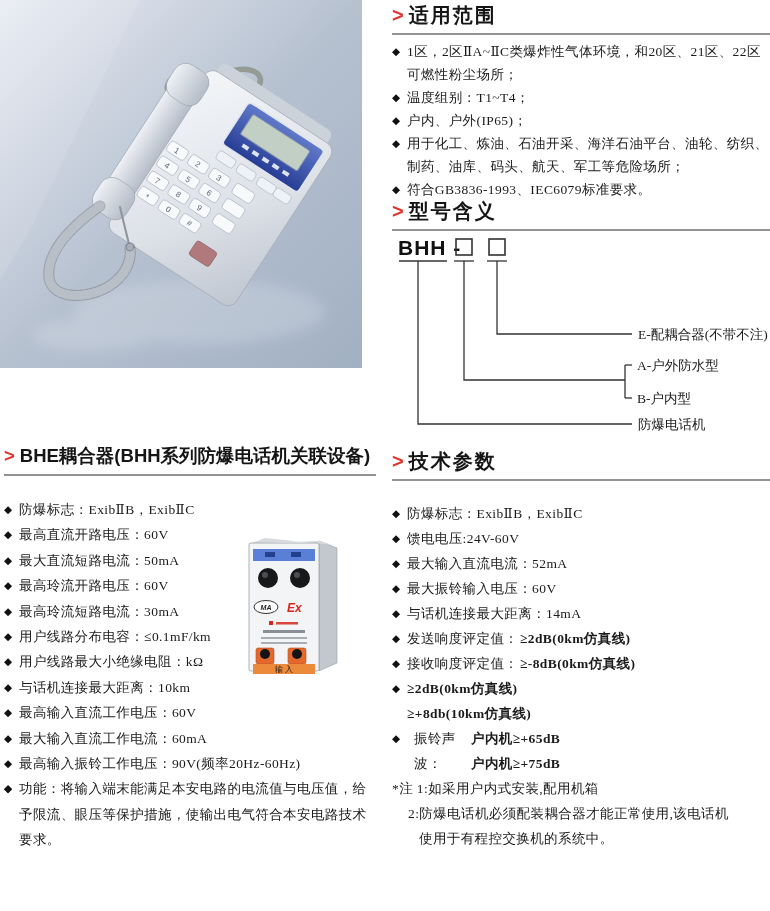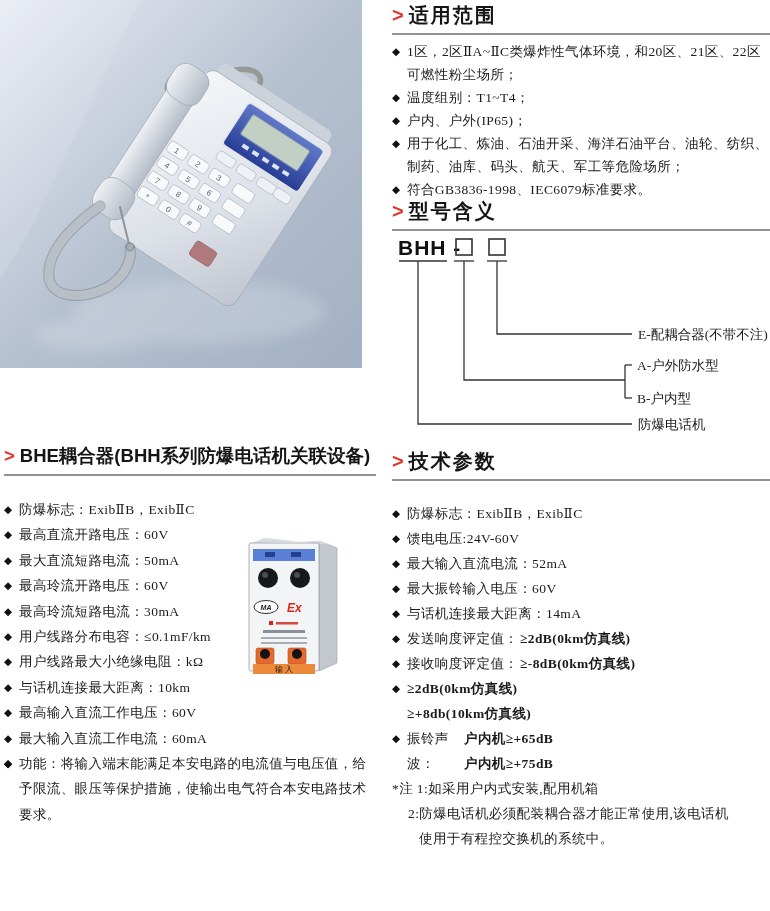--- a/index.html
+++ b/index.html
@@ -24,21 +24,21 @@
   .sec{position:absolute;left:0;width:378px;}
   #sec-scope{top:2px;}
   #sec-scope ul.spec{margin-top:5px;}
   #sec-scope ul.spec li{line-height:23px;}
   #sec-model{top:198px;}
   #sec-tech{top:448px;}
   #sec-tech .body{margin-top:20px;font-size:13.5px;letter-spacing:.4px;}
   #sec-tech .body li{line-height:25px;}
   .trow{position:relative;padding-left:15px;display:flex;line-height:25px;font-size:13.5px;}
   .trow .tlabel{flex:none;width:113px;}
-  .trow.ring .tlabel{width:57px;}
+  .trow.ring .tlabel{width:57px;margin-left:7px;}
   .tvals div{line-height:25px;font-weight:bold;}
   .notes div{line-height:25px;}
   .notes .n1{padding-left:0;}
   .notes .n2{padding-left:16px;}
   .notes .n3{padding-left:27px;}
   
   #photo{position:absolute;left:0;top:0;width:362px;height:368px;display:block;}
   #model-svg{display:block;margin-top:2px;}
   #coupler{position:absolute;left:239px;top:92px;width:100px;height:141px;}
   svg text.cn{font-family:"Liberation Serif","DejaVu Serif",serif;}
@@ -158,21 +158,21 @@
     <div class="sec" id="sec-scope">
       <h2>
           <span class="mk">&gt;</span>
           <span>适用范围</span>
         </h2>
       <ul class="spec">
         <li><span class="blt">◆</span><span>1区，2区ⅡA~ⅡC类爆炸性气体环境，和20区、21区、22区可燃性粉尘场所；</span></li>
         <li><span class="blt">◆</span><span>温度组别：T1~T4；</span></li>
         <li><span class="blt">◆</span><span>户内、户外(IP65)；</span></li>
         <li><span class="blt">◆</span><span>用于化工、炼油、石油开采、海洋石油平台、油轮、纺织、制药、油库、码头、航天、军工等危险场所；</span></li>
-        <li><span class="blt">◆</span><span>符合GB3836-1998、IEC6079标准要求。</span></li>
+        <li><span class="blt">◆</span><span>符合GB3836-1993、IEC6079标准要求。</span></li>
       </ul>
     </div>
 
     <div class="sec" id="sec-model">
       <h2>
           <span class="mk">&gt;</span>
           <span>型号含义</span>
         </h2>
       <svg id="model-svg" width="378" height="200" viewBox="0 0 378 200">
         <text x="6" y="22" font-family="Liberation Sans, DejaVu Sans, sans-serif" font-size="21" font-weight="bold" fill="#111" letter-spacing="1">BHH -</text>
@@ -260,21 +260,21 @@
       <li><span class="blt">◆</span><span>防爆标志：ExibⅡB，ExibⅡC</span></li>
       <li><span class="blt">◆</span><span>最高直流开路电压：60V</span></li>
       <li><span class="blt">◆</span><span>最大直流短路电流：50mA</span></li>
       <li><span class="blt">◆</span><span>最高玲流开路电压：60V</span></li>
       <li><span class="blt">◆</span><span>最高玲流短路电流：30mA</span></li>
       <li><span class="blt">◆</span><span>用户线路分布电容：≤0.1mF/km</span></li>
       <li><span class="blt">◆</span><span>用户线路最大小绝缘电阻：kΩ</span></li>
       <li><span class="blt">◆</span><span>与话机连接最大距离：10km</span></li>
       <li><span class="blt">◆</span><span>最高输入直流工作电压：60V</span></li>
       <li><span class="blt">◆</span><span>最大输入直流工作电流：60mA</span></li>
-      <li><span class="blt">◆</span></li>
+      <li><span class="blt">◆</span><span>最高输入振铃工作电压：90V(频率20Hz-60Hz)</span></li>
       <li><span class="blt">◆</span></li>
       <li><span class="blt">◆</span><span>功能：将输入端末能满足本安电路的电流值与电压值，给予限流、眼压等保护措施，使输出电气符合本安电路技术要求。</span></li>
     </ul>
 
     <svg id="coupler" viewBox="0 0 100 141">
       <polygon points="76,6 94,13 94,128 76,136" fill="#c3c8cf" stroke="#9aa0a8" stroke-width="0.6"></polygon>
       <polygon points="8,8 22,3 90,10 76,6" fill="#d7dbe0"></polygon>
       <rect x="6" y="8" width="70" height="128" rx="2" fill="#f3f4f6" stroke="#9aa0a8" stroke-width="0.8"></rect>
       <rect x="10" y="14" width="62" height="12" fill="#5a7fd6"></rect>
       <rect x="22" y="17" width="10" height="5" fill="#23418f"></rect>

